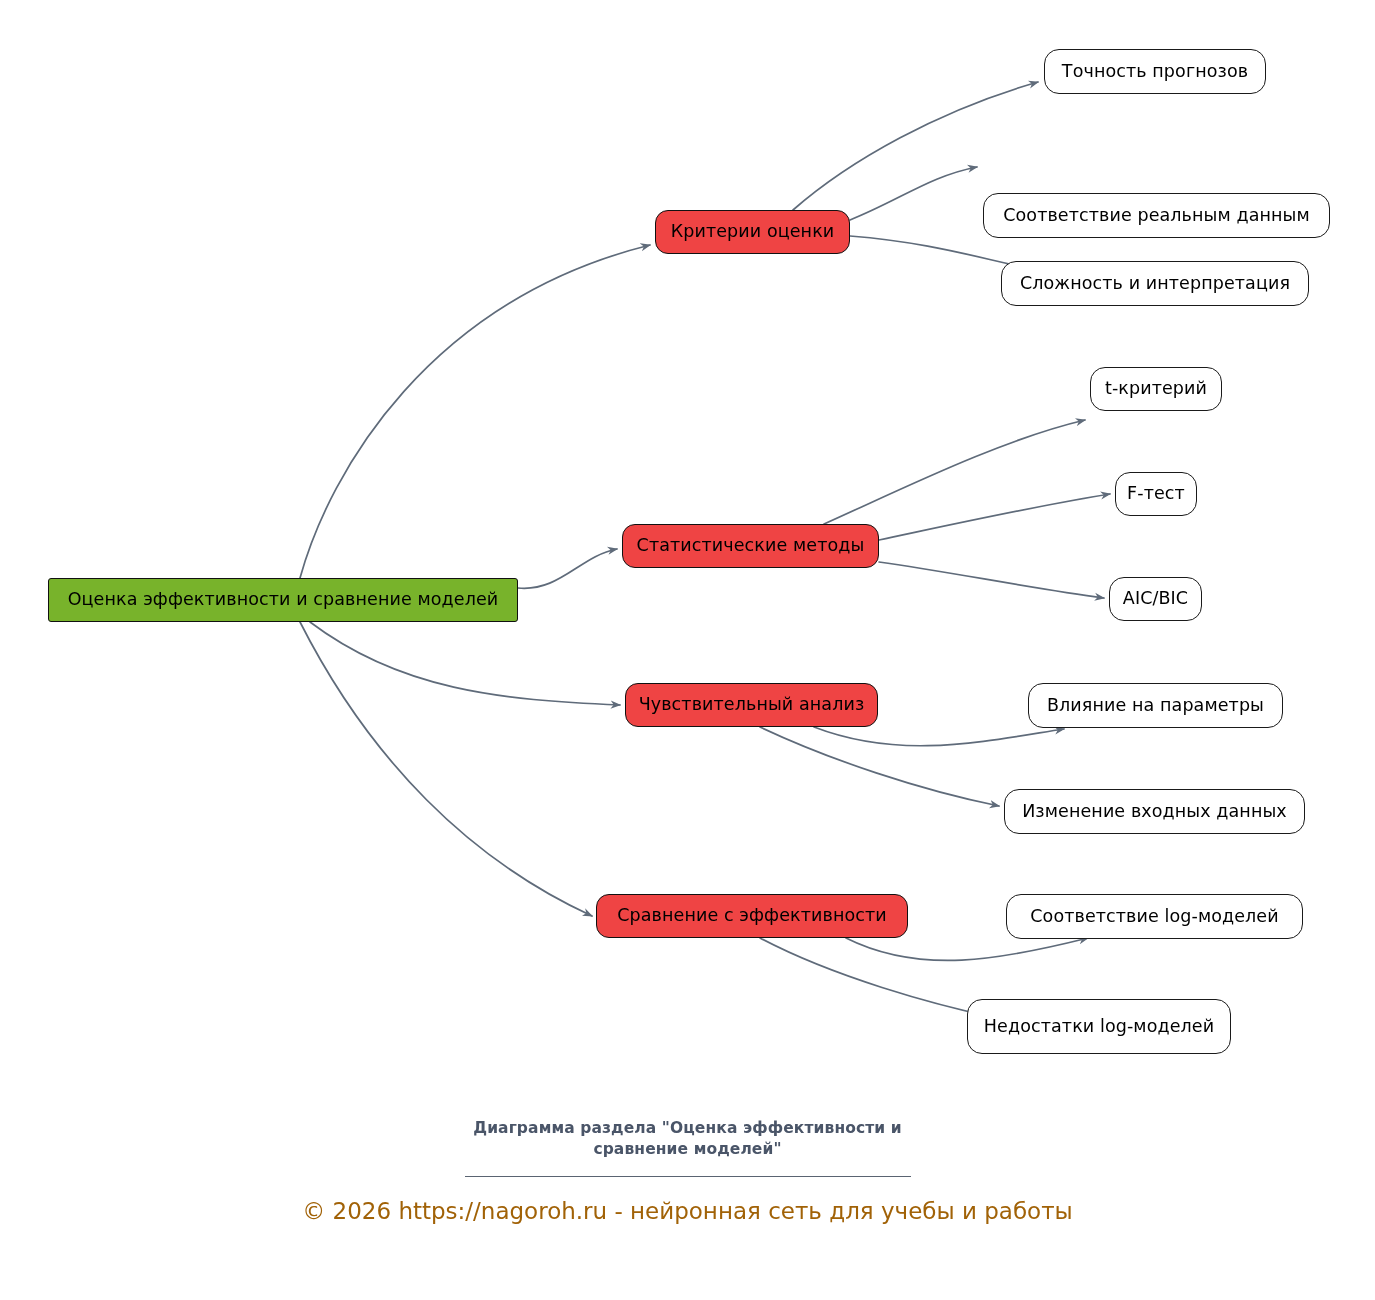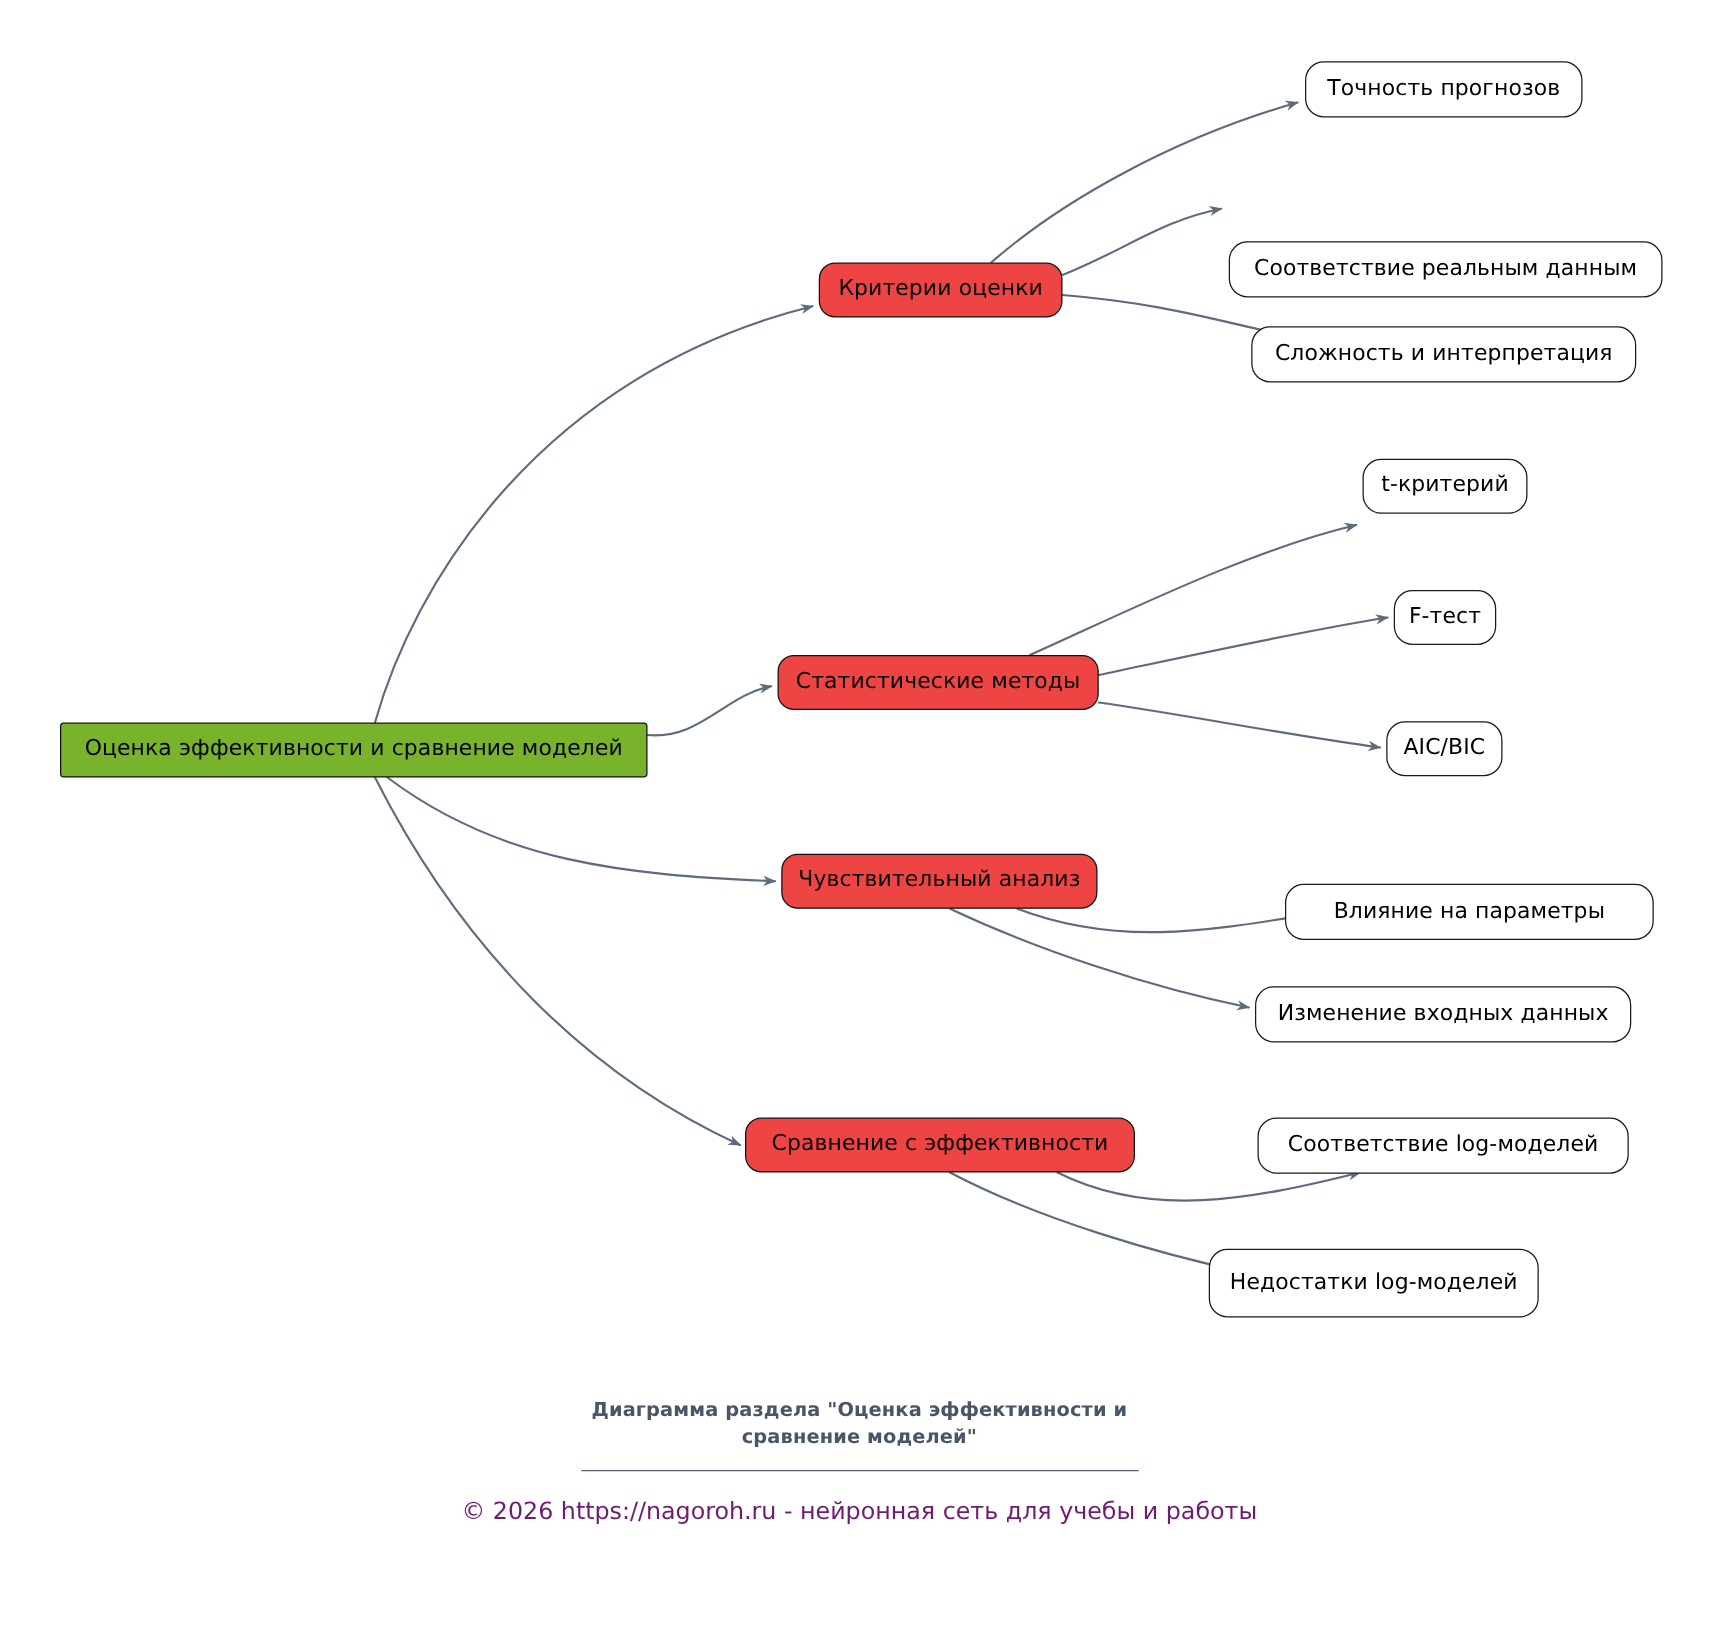--- a/index.html
+++ b/index.html
@@ -89,22 +89,22 @@
     font-family: "DejaVu Sans", "Liberation Sans", sans-serif;
   }
   #footer-divider {
     width: 446px;
     height: 0;
     margin: 16px auto 0 auto;
     border-top: 1.5px solid #5a6472;
   }
   #footer-copyright {
     margin-top: 20px;
-    color: #701a75;
-    font-size: 19px;
+    color: #a16207;
+    font-size: 23px;
     line-height: 1.3;
     font-family: "DejaVu Sans", "Liberation Sans", sans-serif;
   }
 </style>
 </head>
 <body>
 
 <div id="diagram-canvas">
 
   <svg id="edge-layer" viewBox="0 0 1375 1300" width="1375" height="1300" xmlns="http://www.w3.org/2000/svg">
@@ -155,21 +155,21 @@
       </div>
       <div class="node node-leaf" style="left: 1115px; top: 472px; width: 82px; height: 44px;">
         <span class="node-label">F-тест</span>
       </div>
       <div class="node node-leaf" style="left: 1109px; top: 577px; width: 93px; height: 44px;">
         <span class="node-label">AIC/BIC</span>
       </div>
       <div class="node node-branch" style="left: 625px; top: 683px; width: 253px; height: 44px;">
         <span class="node-label">Чувствительный анализ</span>
       </div>
-      <div class="node node-leaf" style="left: 1028px; top: 683px; width: 295px; height: 45px; margin-top: 24px;">
+      <div class="node node-leaf" style="left: 1028px; top: 683px; width: 255px; height: 45px;">
         <span class="node-label">Влияние на параметры</span>
       </div>
       <div class="node node-leaf" style="left: 1004px; top: 789px; width: 301px; height: 45px;">
         <span class="node-label">Изменение входных данных</span>
       </div>
       <div class="node node-branch" style="left: 596px; top: 894px; width: 312px; height: 44px;">
         <span class="node-label">Сравнение с эффективности</span>
       </div>
       <div class="node node-leaf" style="left: 1006px; top: 894px; width: 297px; height: 45px;">
         <span class="node-label">Соответствие log-моделей</span>

